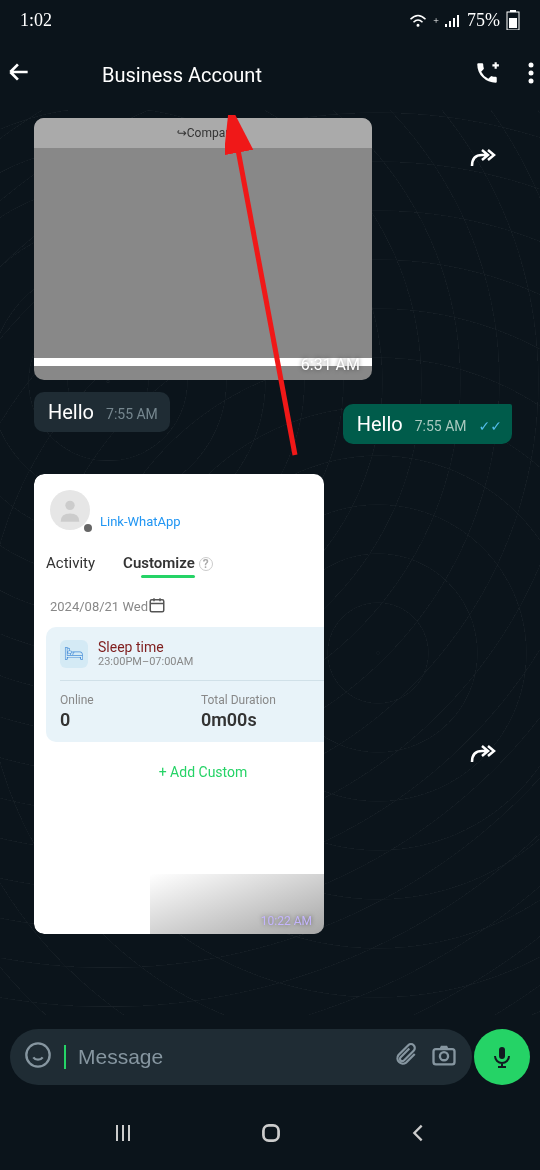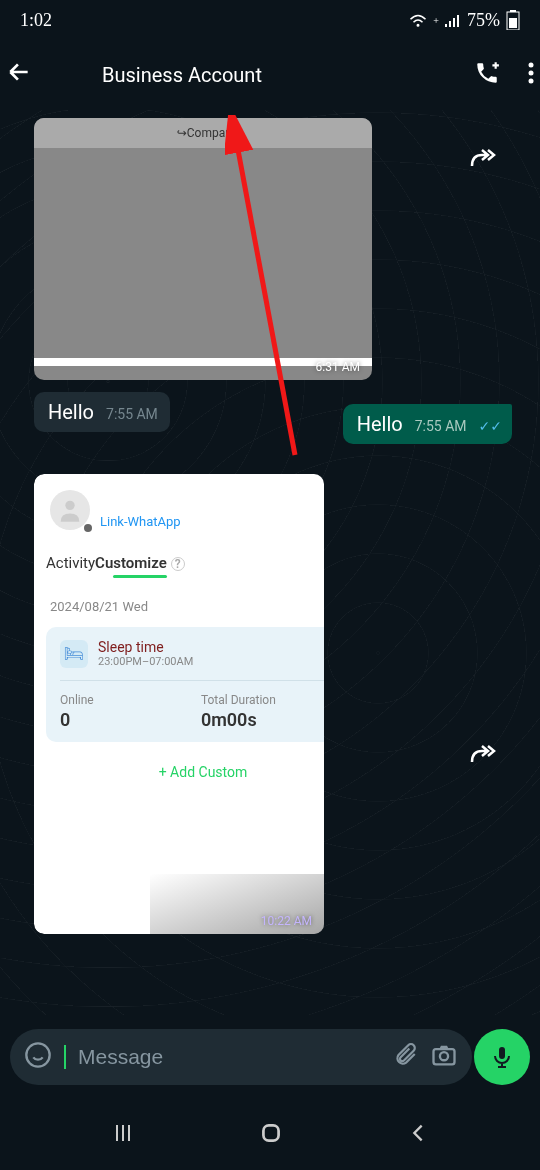--- a/index.html
+++ b/index.html
@@ -55,21 +55,21 @@
       margin-left: 20px;
       position: relative;
       overflow: hidden;
     }
     .msg-img-card .img-top { height: 30px; background: #aaa; display: flex; justify-content: center; align-items: center; font-size: 12px; color: #333; }
     .msg-img-card .img-time {
       position: absolute;
       bottom: 6px;
       right: 12px;
       color: #fff;
-      font-size: 12px;
+      font-size: 16px;
       text-shadow: 0 0 4px rgba(0,0,0,0.5);
     }
     .forward-btn {
       position: absolute;
       right: 30px;
       color: #fff;
     }
     .msg-in {
       background: #1f2c34;
       color: #fff;
@@ -119,26 +119,26 @@
       border-radius: 50%;
       background: #e6e6e6;
       display: flex;
       justify-content: center;
       align-items: center;
       position: relative;
     }
     .avatar svg { width: 28px; height: 28px; }
     .avatar .dot { position: absolute; bottom: -2px; right: -2px; width: 8px; height: 8px; background: #666; border-radius: 50%; }
     .link-text { color: #2196f3; font-size: 13px; margin-top: 22px; }
-    .tabs { display: flex; margin-top: 12px; font-size: 15px; }
+    .tabs { display: flex; gap: 28px; margin-top: 12px; font-size: 15px; }
     .tab { color: #333; }
     .tab.active { font-weight: 600; position: relative; }
     .tab.active::after { content: ''; position: absolute; bottom: -6px; left: 20%; right: 20%; height: 3px; background: #25d366; border-radius: 2px; }
     .help-icon { color: #aaa; font-size: 12px; border: 1px solid #ccc; border-radius: 50%; width: 14px; height: 14px; display: inline-flex; justify-content: center; align-items: center; margin-left: 4px; }
-    .date-row { display: flex; justify-content: space-between; align-items: center; margin: 24px 4px 10px 4px; color: #888; font-size: 13px; }
+    .date-row { display: flex; justify-content: flex-start; align-items: center; margin: 24px 4px 10px 4px; color: #888; font-size: 13px; }
     .sleep-card { background: #e8f3f9; border-radius: 10px; padding: 12px 14px; }
     .sleep-header { display: flex; align-items: center; gap: 10px; }
     .sleep-icon { width: 28px; height: 28px; background: #d4eaf5; border-radius: 6px; display: flex; justify-content: center; align-items: center; color: #4a90d9; font-size: 16px; }
     .sleep-info { flex: 1; }
     .sleep-title { font-size: 14px; color: #7f1d1d; }
     .sleep-sub { font-size: 11px; color: #888; }
     .edit-icon { color: #555; font-size: 14px; }
     .divider { border: 0; border-top: 1px solid #d0e0e8; margin: 12px 0; }
     .stats-row { display: flex; align-items: center; }
     .stat-col { flex: 1; }

